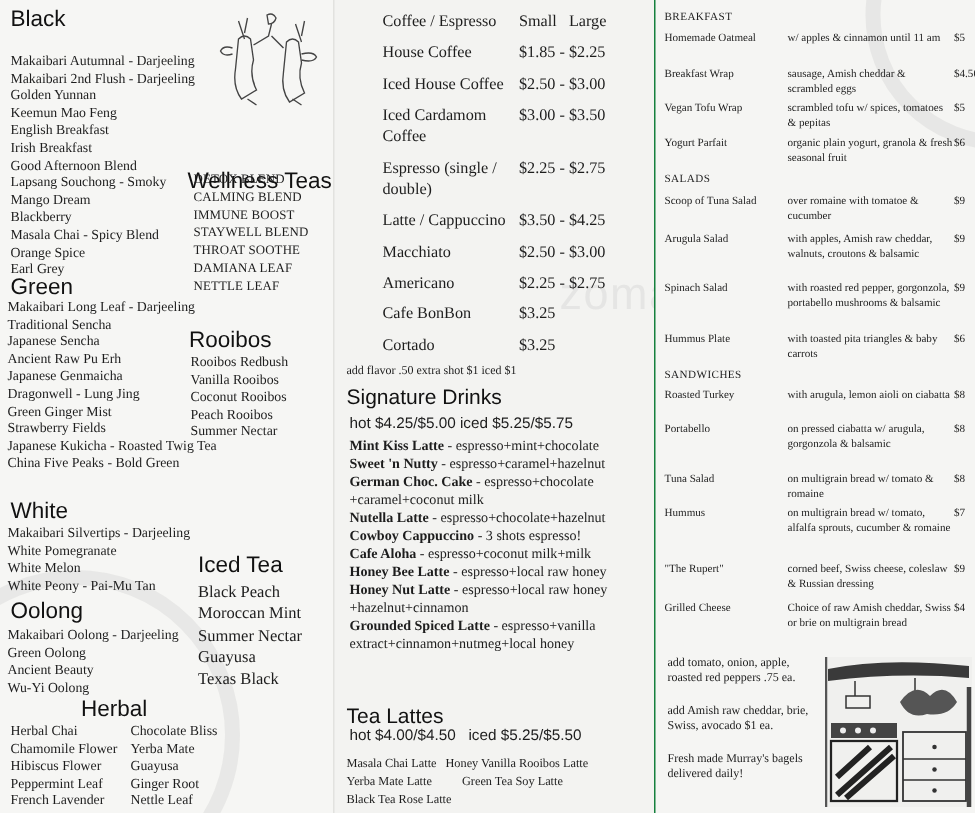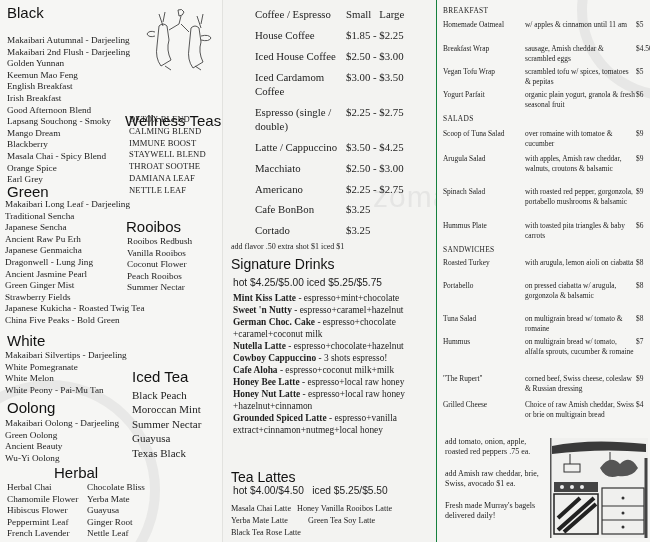--- a/index.html
+++ b/index.html
@@ -81,32 +81,31 @@
   </div>
 
   <div class="abs h-big" style="left:7px;top:183px;">Green</div>
   <div class="abs list" style="left:5px;top:199px;">
     <div>Makaibari Long Leaf - Darjeeling</div>
     <div>Traditional Sencha</div>
     <div>Japanese Sencha</div>
     <div>Ancient Raw Pu Erh</div>
     <div>Japanese Genmaicha</div>
     <div>Dragonwell - Lung Jing</div>
-    <div>Ancient Jasmine Pearl</div>
     <div>Green Ginger Mist</div>
     <div>Strawberry Fields</div>
     <div>Japanese Kukicha - Roasted Twig Tea</div>
     <div>China Five Peaks - Bold Green</div>
   </div>
 
   <div class="abs h-big" style="left:126px;top:218px;">Rooibos</div>
   <div class="abs list" style="left:127px;top:236px;">
     <div>Rooibos Redbush</div>
     <div>Vanilla Rooibos</div>
-    <div>Coconut Flower</div>
+    <div>Coconut Rooibos</div>
     <div>Peach Rooibos</div>
     <div>Summer Nectar</div>
   </div>
 
   <div class="abs h-big" style="left:7px;top:332px;">White</div>
   <div class="abs list" style="left:5px;top:350px;">
     <div>Makaibari Silvertips - Darjeeling</div>
     <div>White Pomegranate</div>
     <div>White Melon</div>
     <div>White Peony - Pai-Mu Tan</div>

